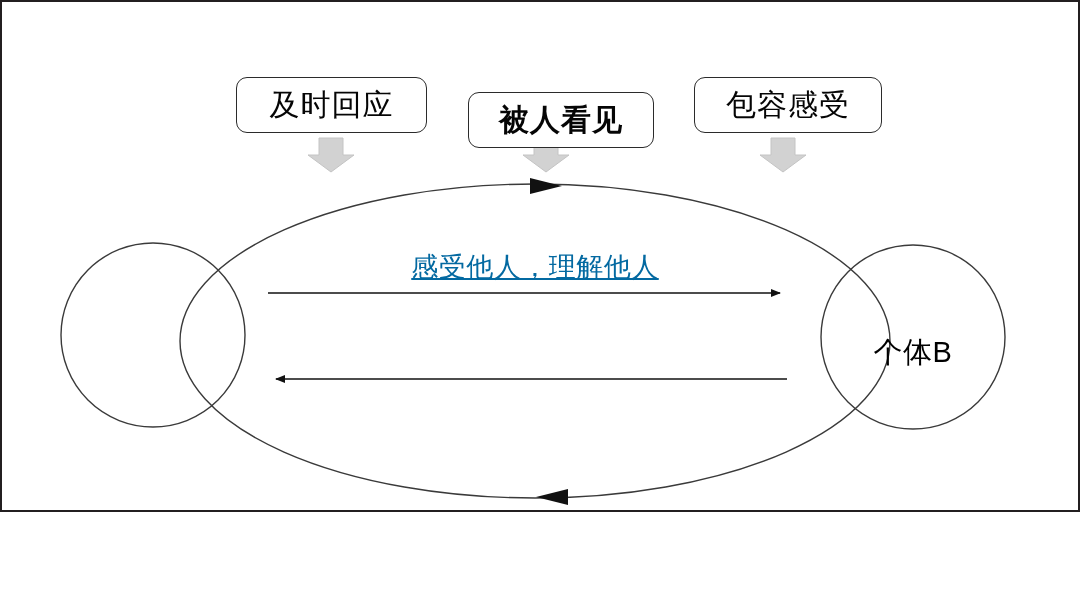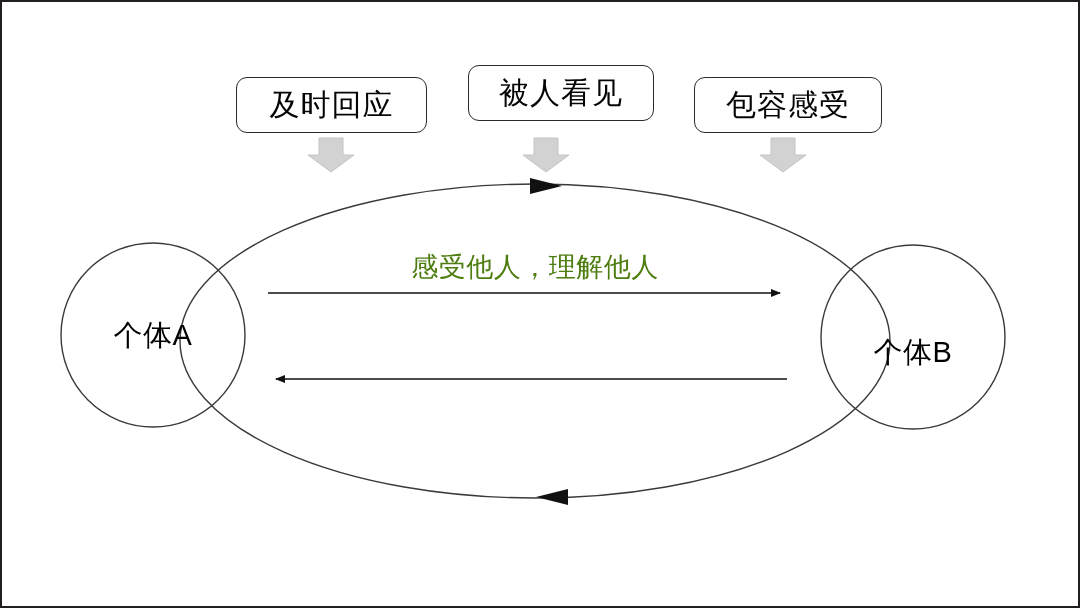--- a/index.html
+++ b/index.html
@@ -6,21 +6,21 @@
     margin: 0;
     padding: 0;
     background: #ffffff;
   }
   body {
     font-family: "Liberation Sans", "DejaVu Sans", sans-serif;
   }
   #canvas {
     position: relative;
     width: 1080px;
-    height: 608px;
+    height: 512px;
     background: #ffffff;
     border: 2px solid #231f20;
     box-sizing: border-box;
     overflow: hidden;
   }
   #diagram-svg {
     position: absolute;
     left: 0;
     top: 0;
     width: 1080px;
@@ -43,24 +43,25 @@
     display: flex;
     align-items: center;
     justify-content: center;
     font-size: 30px;
     color: #050505;
     letter-spacing: 1px;
   }
   .edge-label {
     position: absolute;
     font-size: 27px;
-    color: #4d7c0f;
+    color: #0369a1;
     white-space: nowrap;
     transform: translate(-50%, -50%);
     letter-spacing: 0.5px;
+    text-decoration: underline;
   }
 </style>
 </head>
 <body>
 
 <div id="canvas">
 
   <svg id="diagram-svg" viewBox="0 0 1080 608">
     <defs>
       <marker id="arrow-right" markerWidth="10" markerHeight="8" refX="9" refY="4" orient="auto" markerUnits="userSpaceOnUse">
@@ -91,25 +92,24 @@
       <path d="M532,136 L556,136 L556,153 L567,153 L544,170 L521,153 L532,153 Z" fill="#d2d2d2" stroke="#c4c4c4" stroke-width="1"></path>
     </g>
     <g>
       <path d="M769,136 L793,136 L793,153 L804,153 L781,170 L758,153 L769,153 Z" fill="#d2d2d2" stroke="#c4c4c4" stroke-width="1"></path>
     </g>
   </svg>
 
   <div class="tag-box" style="left:234px; top:75px; width:191px; height:56px;">
     <span>及时回应</span>
   </div>
-  <div class="tag-box" style="left:466px; top:63px; width:186px; height:56px;">
+  <div class="tag-box" style="left:466px; top:90px; width:186px; height:56px;font-weight:bold;">
     <span>被人看见</span>
   </div>
   <div class="tag-box" style="left:692px; top:75px; width:188px; height:56px;text-align:right;">
     <span>包容感受</span>
   </div>
 
-  <div class="node-label" style="left:151px; top:334px;">个体A</div>
   <div class="node-label" style="left:911px; top:317px;margin-top:34px;">个体B</div>
 
   <div class="edge-label" style="left:533px; top:265px;">感受他人，理解他人</div>
 
 </div>
 
 </body></html>

